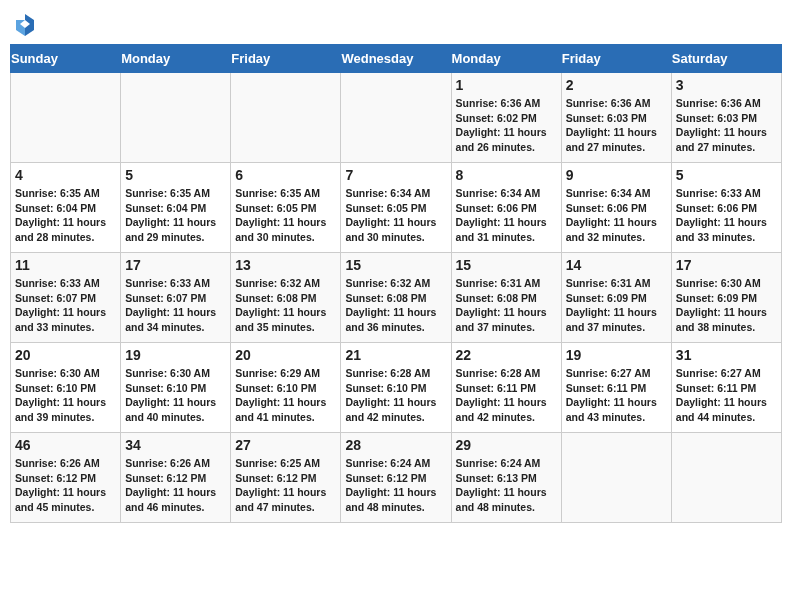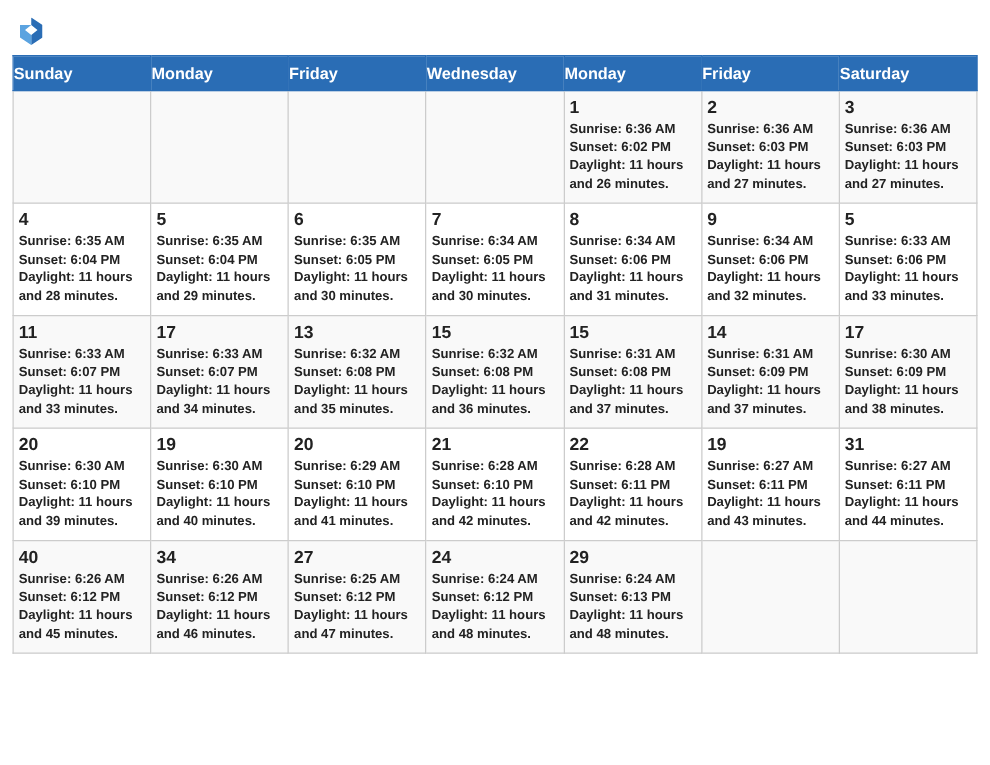--- a/index.html
+++ b/index.html
@@ -227,33 +227,33 @@
           <span class="day-number">19</span>
           <div class="day-info">Sunrise: 6:27 AM<br>Sunset: 6:11 PM<br>Daylight: 11 hours and 43 minutes.</div>
         </td>
         <td>
           <span class="day-number">31</span>
           <div class="day-info">Sunrise: 6:27 AM<br>Sunset: 6:11 PM<br>Daylight: 11 hours and 44 minutes.</div>
         </td>
       </tr>
       <tr>
         <td>
-          <span class="day-number">40</span>
+          <span class="day-number">46</span>
           <div class="day-info">Sunrise: 6:26 AM<br>Sunset: 6:12 PM<br>Daylight: 11 hours and 45 minutes.</div>
         </td>
         <td>
           <span class="day-number">34</span>
           <div class="day-info">Sunrise: 6:26 AM<br>Sunset: 6:12 PM<br>Daylight: 11 hours and 46 minutes.</div>
         </td>
         <td>
           <span class="day-number">27</span>
           <div class="day-info">Sunrise: 6:25 AM<br>Sunset: 6:12 PM<br>Daylight: 11 hours and 47 minutes.</div>
         </td>
         <td>
-          <span class="day-number">24</span>
+          <span class="day-number">28</span>
           <div class="day-info">Sunrise: 6:24 AM<br>Sunset: 6:12 PM<br>Daylight: 11 hours and 48 minutes.</div>
         </td>
         <td>
           <span class="day-number">29</span>
           <div class="day-info">Sunrise: 6:24 AM<br>Sunset: 6:13 PM<br>Daylight: 11 hours and 48 minutes.</div>
         </td>
         <td class="empty-cell"></td>
         <td class="empty-cell"></td>
       </tr>
     </tbody>

